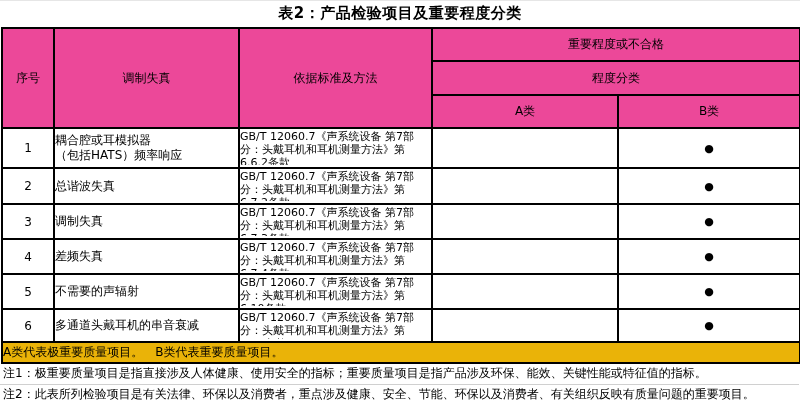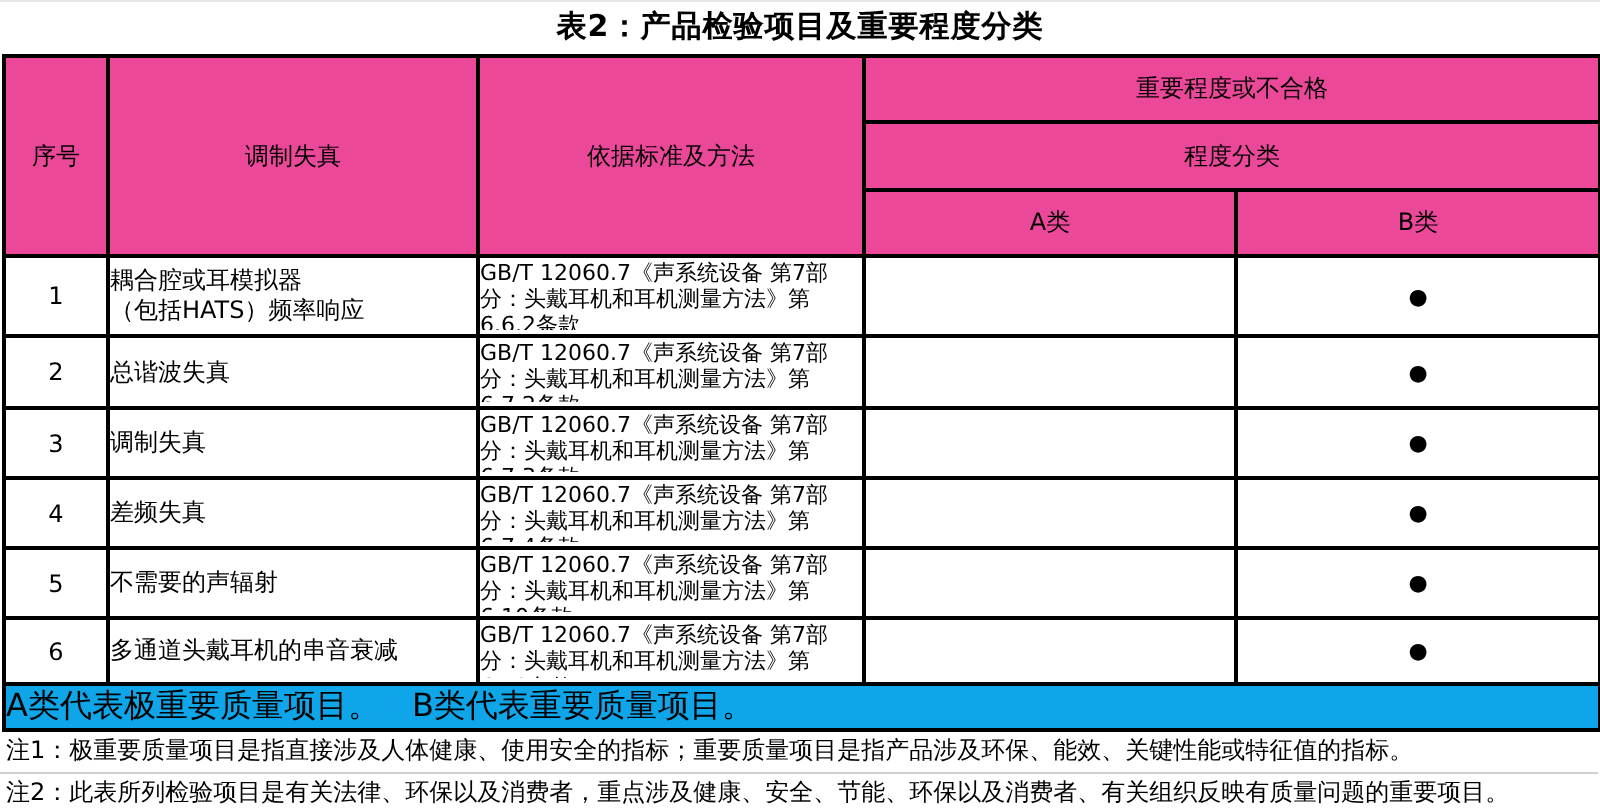--- a/index.html
+++ b/index.html
@@ -54,23 +54,23 @@
   tr.r2 { height: 36px; }
   tr.r3 { height: 35px; }
   tr.r4 { height: 35px; }
   tr.r5 { height: 35px; }
   tr.r6 { height: 33px; }
   tr.hrow1 { height: 33px; }
   tr.hrow2 { height: 34px; }
   tr.hrow3 { height: 33px; }
   tr.legend-row { height: 21px; }
   td.c-legend {
-    text-align: left; font-size: 16px;
+    text-align: left; font-size: 12px;
     padding: 0 0 0 3px; vertical-align: middle;
-    background: #0ea5e9;
+    background: #eab308;
   }
   .note {
     width: 796px;
     height: 20px; line-height: 19px;
     font-size: 12px;
     padding-left: 3px;
     border-bottom: 1px solid #d0d0d0;
     white-space: nowrap;
     overflow: hidden;
   }

